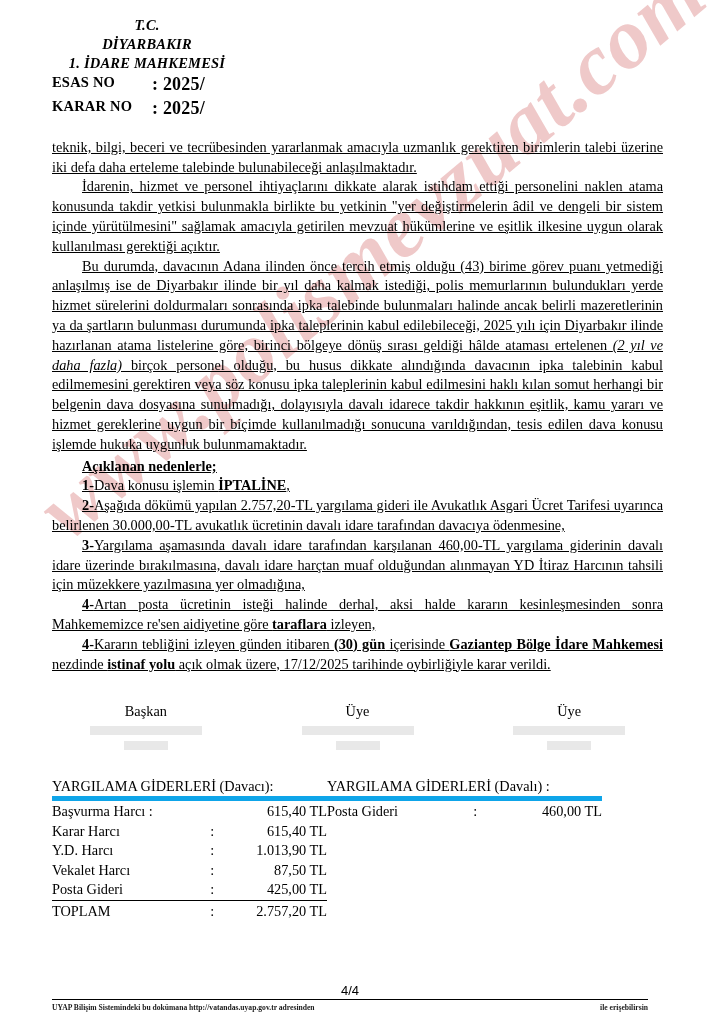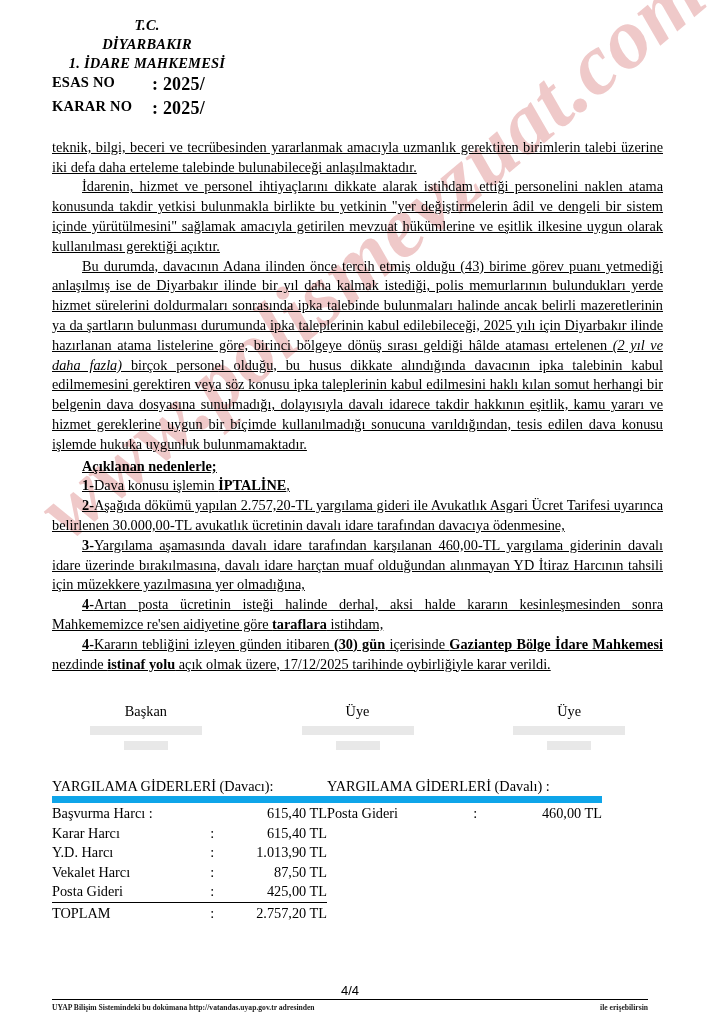--- a/index.html
+++ b/index.html
@@ -134,21 +134,21 @@
     top: 778px;
     width: 715px;
     display: flex;
     z-index: 10;
   }
   .cost-block { font-size: 14.3px; }
   .cost-block.left { margin-left: 52px; width: 275px; }
   .cost-block.right { width: 275px; }
 
   .cost-title {
-    border-bottom: 7px solid #0ea5e9;
+    border-bottom: 5px solid #0ea5e9;
     padding-bottom: 1px;
     white-space: nowrap;
     line-height: 1.22;
   }
   .cost-rows { width: 100%; border-collapse: collapse; }
   .cost-rows td {
     padding: 0.5px 0;
     font-size: 14.3px;
     line-height: 1.30;
     vertical-align: bottom;
@@ -220,21 +220,21 @@
       <p class="indent"><span>Bu durumda, davacının Adana ilinden önce tercih etmiş olduğu (43) birime görev puanı yetmediği anlaşılmış ise de Diyarbakır ilinde bir yıl daha kalmak istediği, polis memurlarının bulundukları yerde hizmet sürelerini doldurmaları sonrasında ipka talebinde bulunmaları halinde ancak belirli mazeretlerinin ya da şartların bulunması durumunda ipka taleplerinin kabul edilebileceği, 2025 yılı için Diyarbakır ilinde hazırlanan atama listelerine göre, birinci bölgeye dönüş sırası geldiği hâlde ataması ertelenen </span><span class="ital">(2 yıl ve daha fazla)</span><span> birçok personel olduğu, bu husus dikkate alındığında davacının ipka talebinin kabul edilmemesini gerektiren veya söz konusu ipka taleplerinin kabul edilmesini haklı kılan somut herhangi bir belgenin dava dosyasına sunulmadığı, dolayısıyla davalı idarece takdir hakkının eşitlik, kamu yararı ve hizmet gereklerine uygun bir biçimde kullanılmadığı sonucuna varıldığından, tesis edilen dava konusu işlemde hukuka uygunluk bulunmamaktadır.</span></p>
 
       <div class="decision-head"><span>Açıklanan nedenlerle;</span></div>
 
       <p class="indent"><span class="bold">1-</span><span>Dava konusu işlemin </span><span class="bold">İPTALİNE</span><span>,</span></p>
 
       <p class="indent"><span class="bold">2-</span><span>Aşağıda dökümü yapılan 2.757,20-TL yargılama gideri ile Avukatlık Asgari Ücret Tarifesi uyarınca belirlenen 30.000,00-TL avukatlık ücretinin davalı idare tarafından davacıya ödenmesine,</span></p>
 
       <p class="indent"><span class="bold">3-</span><span>Yargılama aşamasında davalı idare tarafından karşılanan 460,00-TL yargılama giderinin davalı idare üzerinde bırakılmasına, davalı idare harçtan muaf olduğundan alınmayan YD İtiraz Harcının tahsili için müzekkere yazılmasına yer olmadığına,</span></p>
 
-      <p class="indent"><span class="bold">4-</span><span>Artan posta ücretinin isteği halinde derhal, aksi halde kararın kesinleşmesinden sonra Mahkememizce re'sen aidiyetine göre </span><span class="bold">taraflara</span><span> istihdam,</span></p>
+      <p class="indent"><span class="bold">4-</span><span>Artan posta ücretinin isteği halinde derhal, aksi halde kararın kesinleşmesinden sonra Mahkememizce re'sen aidiyetine göre </span><span class="bold">taraflara</span><span> izleyen,</span></p>
 
       <p class="indent"><span class="bold">4-</span><span>Kararın tebliğini izleyen günden itibaren </span><span class="bold">(30) gün</span><span> içerisinde </span><span class="bold">Gaziantep Bölge İdare Mahkemesi</span><span> nezdinde </span><span class="bold">istinaf yolu</span><span> açık olmak üzere, 17/12/2025 tarihinde oybirliğiyle karar verildi.</span></p>
     </div>
 
     <div class="signatures">
       <div class="sig-col">
         <div class="sig-title">Başkan</div>
         <div class="redact wide"></div>
         <div class="redact narrow"></div>
       </div>

